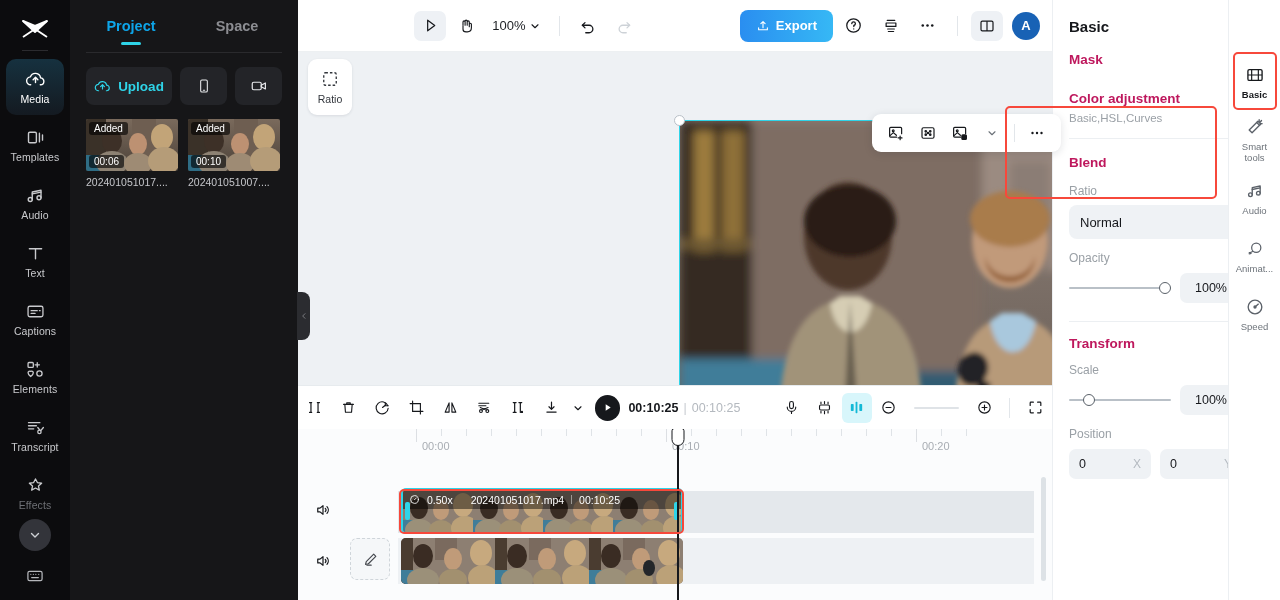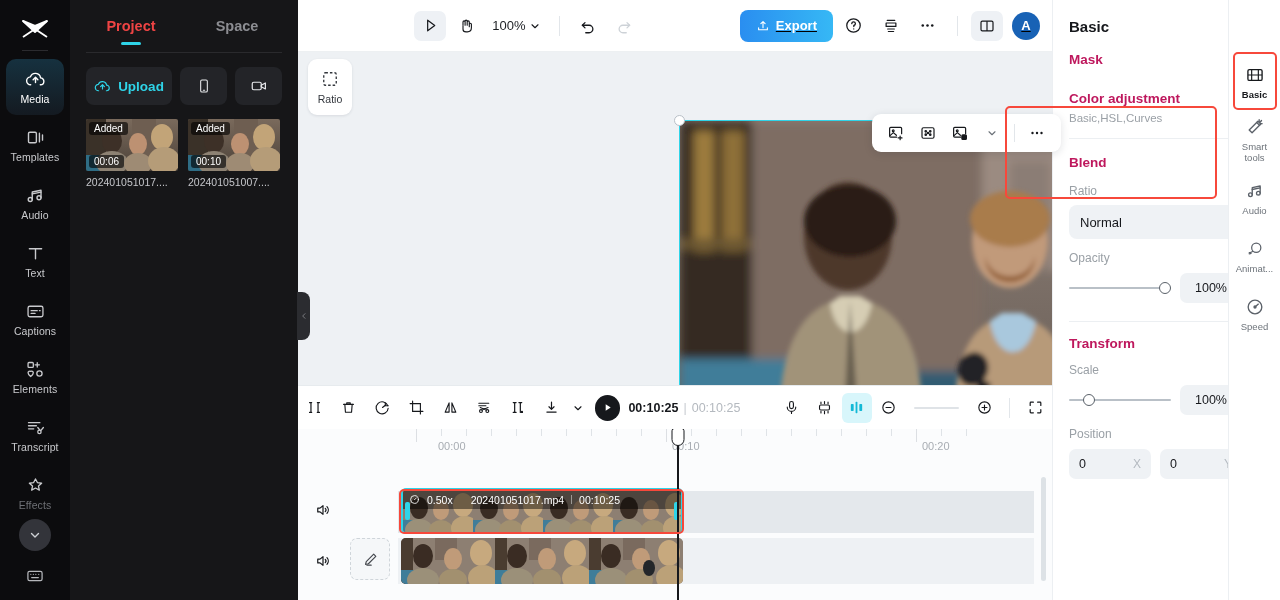--- a/index.html
+++ b/index.html
@@ -37,21 +37,21 @@
   }
   .rail-bottom { position: absolute; bottom: 14px; left: 0; width: 70px; display: flex; justify-content: center; }
 
   
   .media-panel { width: 228px; flex: 0 0 228px; background: #161618; height: 600px; position: relative; }
   .mp-tabs { display: flex; height: 52px; align-items: center; padding: 0 8px; position: relative; }
   .mp-tab {
     flex: 1; text-align: center; font-size: 14.5px; font-weight: bold;
     color: #8c8d92; cursor: pointer; line-height: 52px; position: relative;
   }
-  .mp-tab.active { color: #ef4444; }
+  .mp-tab.active { color: #0ea5e9; }
   .mp-tab.active::after {
     content: ""; position: absolute; left: 50%; transform: translateX(-50%);
     bottom: 7px; width: 20px; height: 3px; border-radius: 2px; background: #2fd4e8;
   }
   .mp-divider { height: 1px; background: #2a2a2d; margin: 0 16px; }
   .mp-actions { display: flex; gap: 8px; padding: 14px 16px 10px; }
   .btn-upload {
     flex: 1; height: 38px; border-radius: 8px; background: #232428;
     display: flex; align-items: center; justify-content: center; gap: 7px;
     color: #2fd4e8; font-size: 13.5px; font-weight: bold; cursor: pointer;
@@ -96,21 +96,21 @@
   .tb-left { display: flex; align-items: center; gap: 10px; }
   .proj-title { font-size: 14px; font-weight: bold; color: #1c1f23; }
   .tb-center { margin-left: auto; display: flex; align-items: center; gap: 4px; }
   .tool-btn {
     width: 32px; height: 30px; border-radius: 7px; display: flex;
     align-items: center; justify-content: center; cursor: pointer; color: #1c1f23;
   }
   .tool-btn.sel { background: #eef1f5; }
   .zoom-pill { display:flex; align-items:center; gap:3px; font-size:13px; color:#1c1f23; padding: 0 6px; cursor:pointer; }
   .vdiv { width:1px; height:20px; background:#e2e6ea; margin: 0 8px; }
-  .tb-right { margin-left: auto; display: flex; align-items: center; gap: 5px; text-decoration: underline; }
+  .tb-right { margin-left: auto; display: flex; align-items: center; gap: 5px; }
   .btn-export {
     height: 32px; padding: 0 16px; border-radius: 8px;
     background: linear-gradient(90deg,#2a8ef0 0%, #36b8f5 100%);
     color: #fff; font-size: 13px; font-weight: bold;
     display: flex; align-items: center; gap: 6px; cursor: pointer; border: none;
   }
   .avatar {
     width: 28px; height: 28px; border-radius: 50%; background: #1862b5;
     color: #fff; font-size: 13px; font-weight: bold;
     display: flex; align-items: center; justify-content: center; cursor: pointer; margin-left: 4px;
@@ -759,21 +759,21 @@
       <div class="tbtn">
         <svg width="17" height="17" viewBox="0 0 24 24" fill="none" stroke="#16181c" stroke-width="1.7" stroke-linecap="round" stroke-linejoin="round">
           <path d="M4.5 9V5.5a1 1 0 0 1 1-1H9M15 4.5h3.5a1 1 0 0 1 1 1V9M19.5 15v3.5a1 1 0 0 1-1 1H15M9 19.5H5.5a1 1 0 0 1-1-1V15"></path>
         </svg>
       </div>
     </div>
 
     <div class="timeline">
       <div class="ruler">
         <div class="rk major" style="left:118px"></div>
-        <div class="rlabel" style="left:140px">00:00</div>
+        <div class="rlabel" style="left:124px">00:00</div>
         <div class="rk" style="left:143px"></div>
           <div class="rk" style="left:168px"></div>
         <div class="rk" style="left:193px"></div>
           <div class="rk" style="left:218px"></div>
         <div class="rk" style="left:243px"></div>
           <div class="rk" style="left:268px"></div>
         <div class="rk" style="left:293px"></div>
           <div class="rk" style="left:318px"></div>
         <div class="rk" style="left:343px"></div>
         <div class="rk major" style="left:368px"></div>

